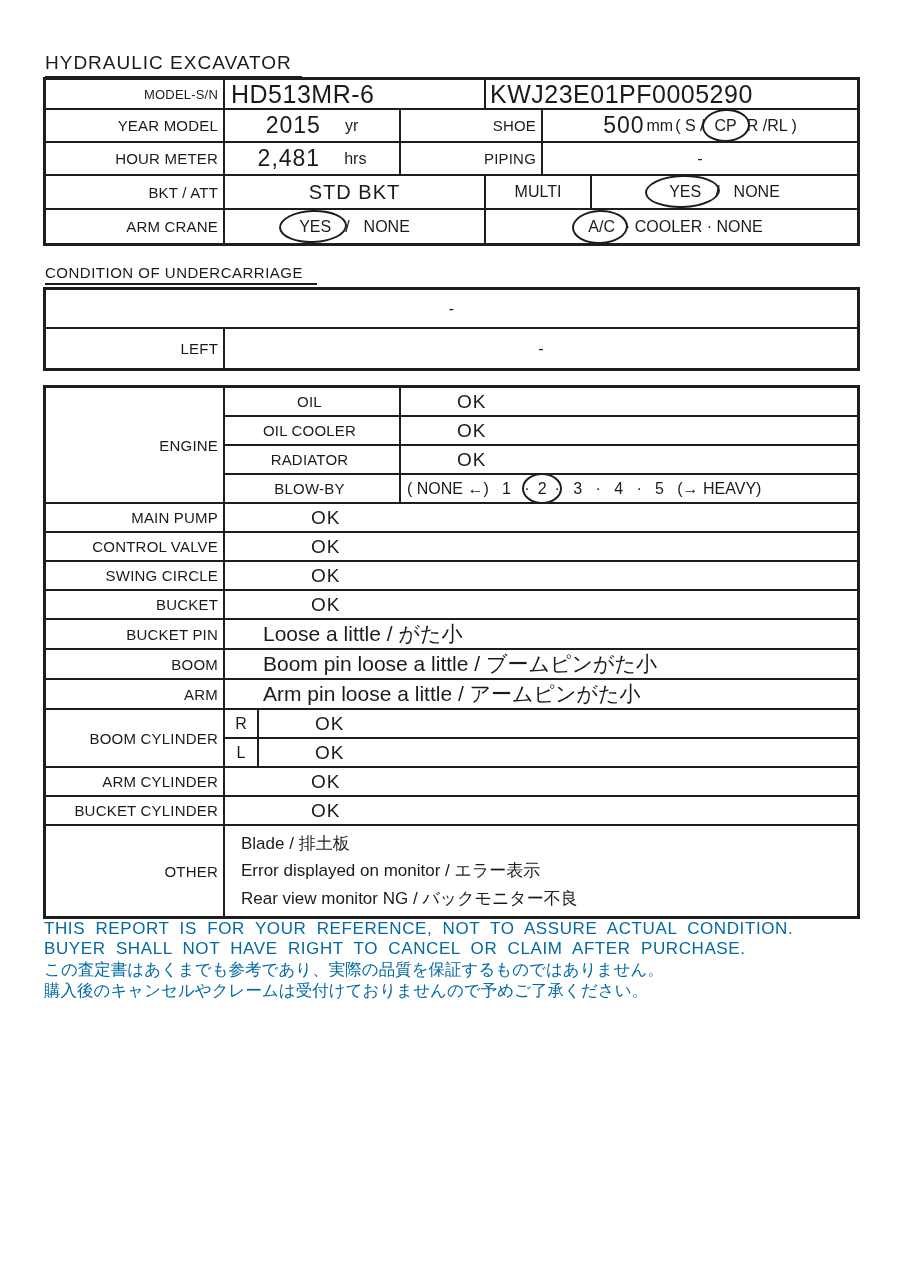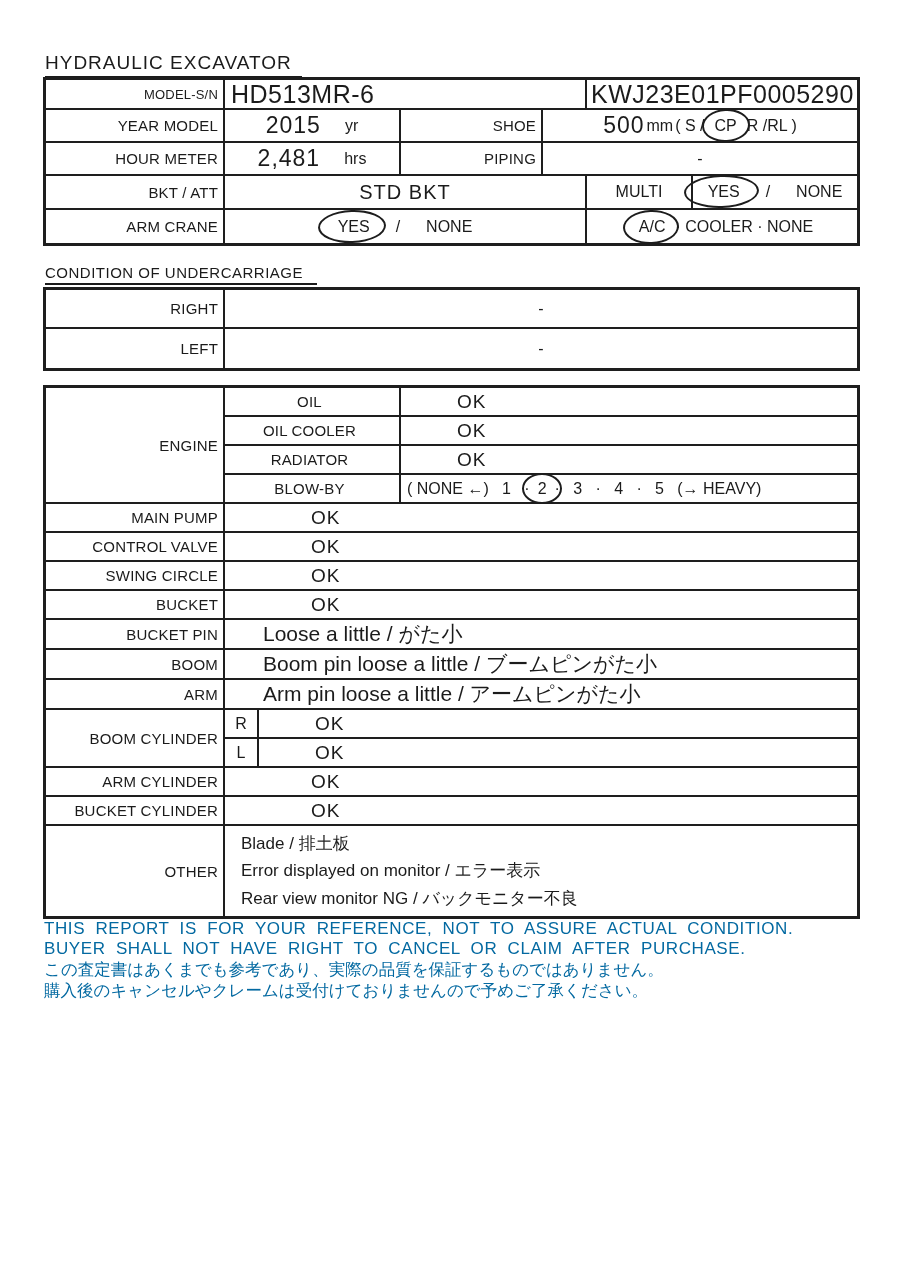--- a/index.html
+++ b/index.html
@@ -23,38 +23,38 @@
   .t1 { top:77px; }
   .t2 { top:287px; }
   .t3 { top:385px; }
   .row { display:flex; border-bottom:2px solid #1e1e1e; box-sizing:border-box; }
   .row:last-child { border-bottom:none; }
   .cell {
     display:flex; align-items:center; box-sizing:border-box; min-width:0;
     border-right:2px solid #1e1e1e; white-space:nowrap;
   }
   .cell:last-child { border-right:none; }
-  .w179{width:179px;flex:none} .w318{width:362px;flex:none} .w176{width:176px;flex:none}
+  .w179{width:179px;flex:none} .w318{width:261px;flex:none} .w176{width:176px;flex:none}
   .w142{width:142px;flex:none} .w106{width:106px;flex:none} .w34{width:34px;flex:none}
   .flex1{flex:1}
   .h30{height:30px} .h33{height:33px} .h34{height:34px} .h38{height:39px}
   .h29{height:29px} .h30b{height:30px} .h58{height:58px} .h90{height:90px} .h116{height:116px}
   .label { justify-content:flex-end; padding-right:5px; font-size:15px; letter-spacing:0.2px; }
   .sm { font-size:13px; }
   .center { justify-content:center; }
   .big { font-size:25px; letter-spacing:0.5px; }
   .num { font-size:23px; letter-spacing:1px; }
   .unit { font-size:16px; margin-left:24px; }
   .std { font-size:20px; letter-spacing:1px; }
   .opt { font-size:16px; }
   .ok  { font-size:19px; letter-spacing:1px; }
   .txt { font-size:21px; }
   .pad4{padding-left:4px} .pad6{padding-left:6px} .pad38{padding-left:38px}
   .pad56{padding-left:56px} .pad86{padding-left:86px}
-  .gap { column-gap:26px; }
+  .gap { column-gap:14px; }
   .gap-sm { column-gap:2px; }
   .subcol { flex:1; display:flex; flex-direction:column; min-width:0; }
   .subrow { display:flex; flex:1; border-bottom:2px solid #1e1e1e; box-sizing:border-box; min-width:0; }
   .subrow:last-child { border-bottom:none; }
   .pre { white-space:pre; }
   .lines { flex:1; display:flex; flex-direction:column; justify-content:space-around; padding:4px 10px; }
   .oline { height:28px; display:flex; align-items:center; padding-left:6px; font-size:17px; }
   
   .circled { position:relative; display:inline-block; }
   .circled::after {
@@ -128,21 +128,20 @@
       <div class="cell flex1 center gap-sm">
         <span class="opt circled c-ac m-lr">A/C</span>
         <span class="opt">· COOLER · NONE</span>
       </div>
     </div>
   </div>
 
   <div class="sec-title">CONDITION OF UNDERCARRIAGE</div>
   <div class="tbl t2">
     <div class="row h38">
-      <div class="cell w179 label">RIGHT</div>
       <div class="cell flex1 center opt">-</div>
     </div>
     <div class="row h38">
       <div class="cell w179 label">LEFT</div>
       <div class="cell flex1 center opt">-</div>
     </div>
   </div>
 
   <div class="tbl t3">
     <div class="row h116">

